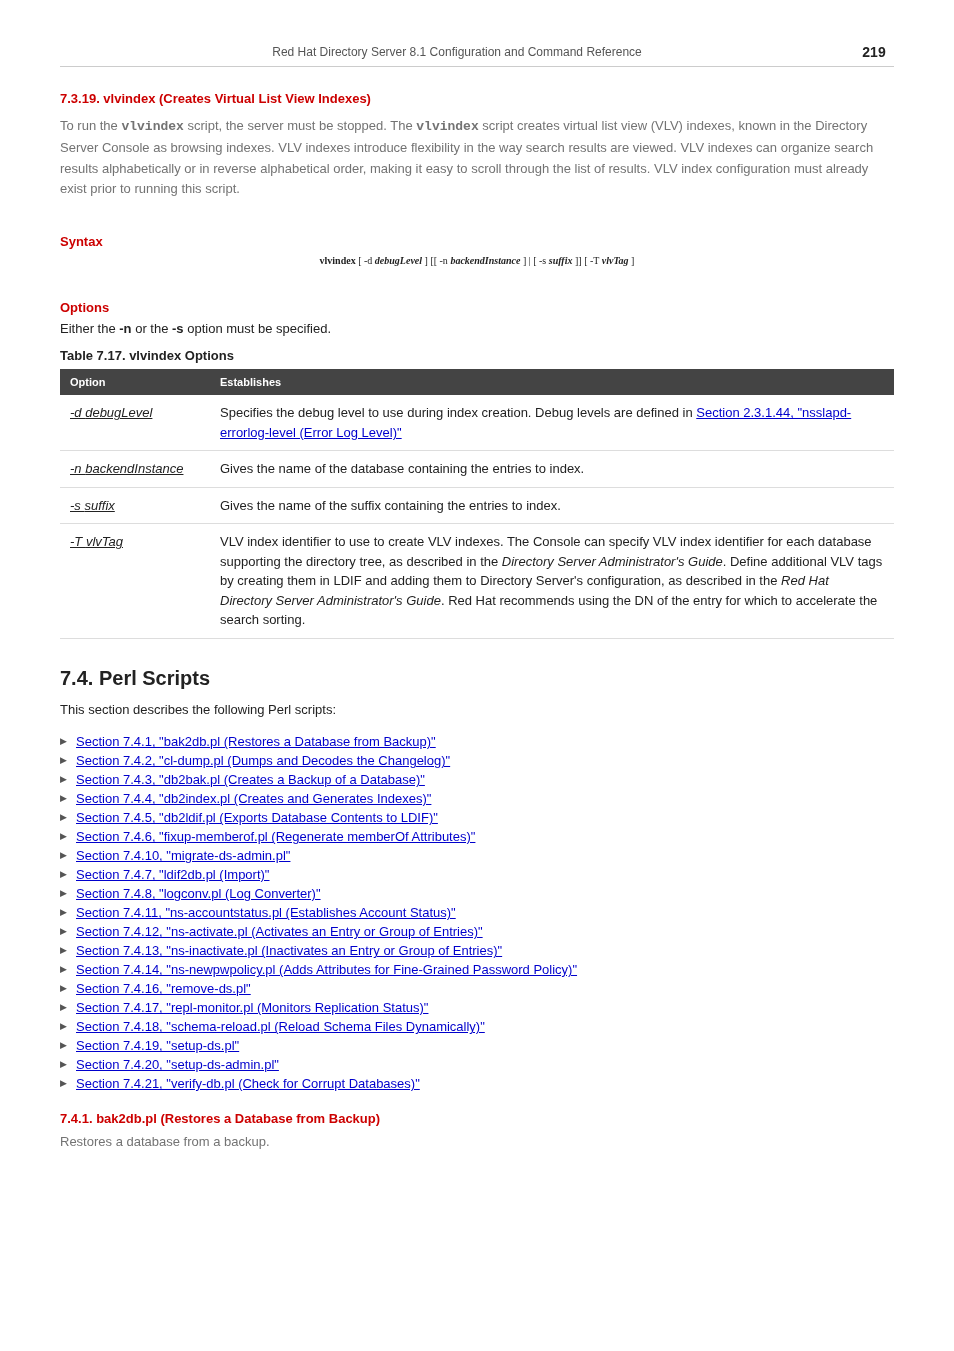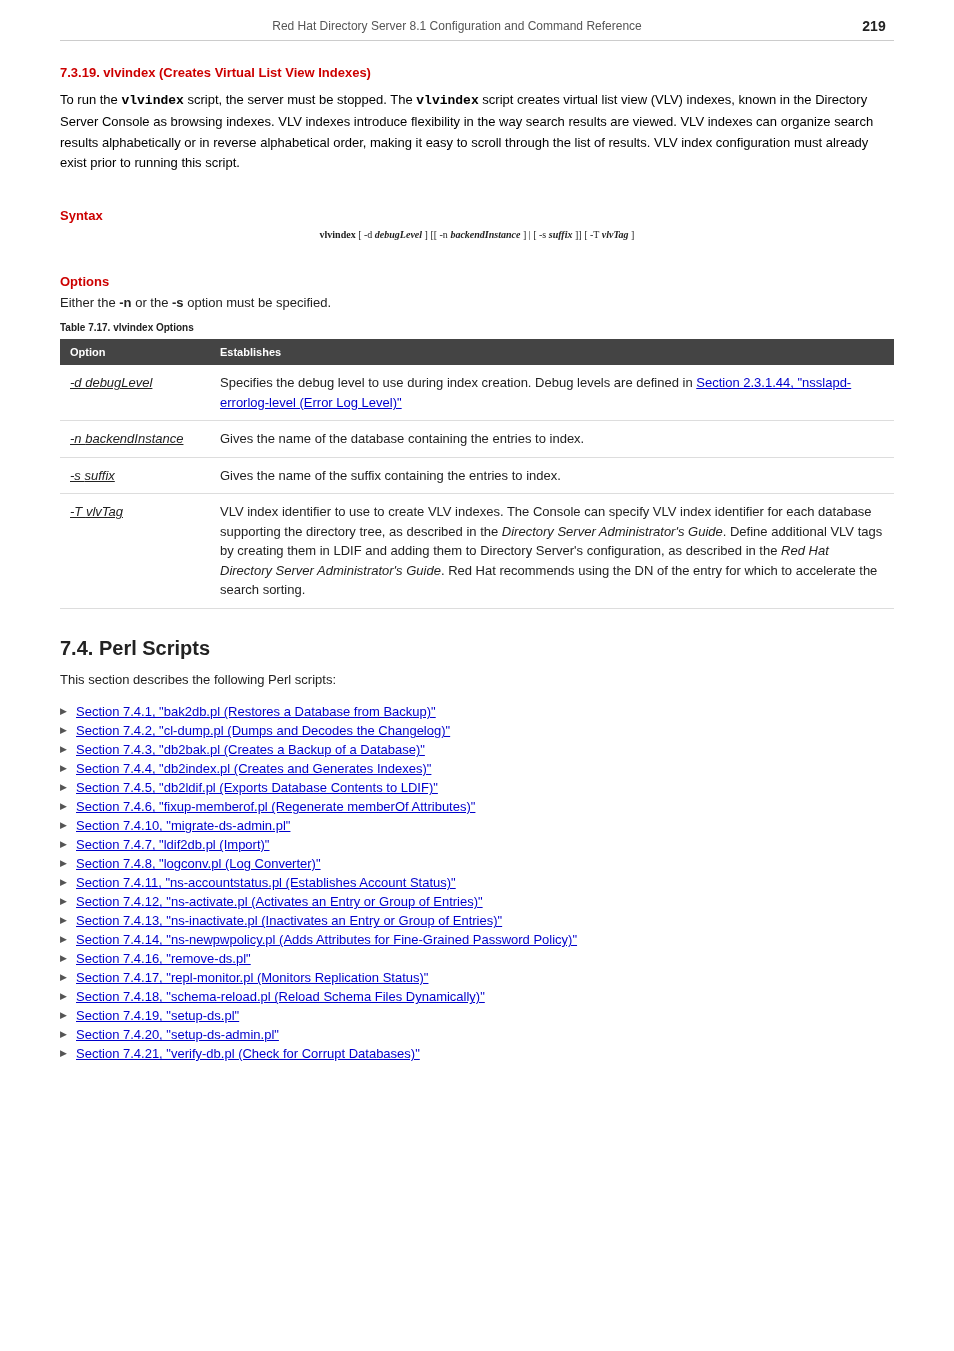--- a/index.html
+++ b/index.html
@@ -5,21 +5,21 @@
     * { box-sizing: border-box; margin: 0; padding: 0; }
     body {
       font-family: Arial, Helvetica, sans-serif;
       font-size: 13px;
       color: #222;
       background: #fff;
       width: 954px;
       min-height: 1351px;
     }
     .page-container {
-      padding: 18px 60px 40px 60px;
+      padding: 44px 60px 40px 60px;
     }
     .page-header {
       display: flex;
       justify-content: flex-end;
       align-items: center;
       border-bottom: 1px solid #ccc;
       padding-bottom: 6px;
       margin-bottom: 24px;
     }
     .page-header-title {
@@ -45,21 +45,21 @@
       font-size: 13px;
       font-weight: bold;
       color: #c00;
       margin-top: 34px;
       margin-bottom: 6px;
     }
     .body-text {
       font-size: 13px;
       line-height: 1.6;
       margin-bottom: 12px;
-      color: #000000;
+      color: #737373;
     }
     .body-text code, .inline-code {
       font-family: 'Courier New', monospace;
       font-weight: bold;
       font-size: 13px;
     }
     .syntax-line {
       font-family: Liberation Serif, serif;
       font-size: 10px;
       margin-bottom: 14px;
@@ -71,21 +71,21 @@
     }
     .syntax-line .italic-param {
       font-style: italic;
       font-weight: bold;
     }
     .options-intro {
       font-size: 13px;
       margin-bottom: 12px;
     }
     .table-title {
-      font-size: 10px;
+      font-size: 13px;
       font-weight: bold;
       color: #222;
       margin-bottom: 6px;
     }
     table.options-table {
       width: 100%;
       border-collapse: collapse;
       margin-bottom: 24px;
     }
     table.options-table thead tr {
@@ -240,14 +240,18 @@
       <li><a href="#">Section 7.4.14, "ns-newpwpolicy.pl (Adds Attributes for Fine-Grained Password Policy)"</a></li>
       <li><a href="#">Section 7.4.16, "remove-ds.pl"</a></li>
       <li><a href="#">Section 7.4.17, "repl-monitor.pl (Monitors Replication Status)"</a></li>
       <li><a href="#">Section 7.4.18, "schema-reload.pl (Reload Schema Files Dynamically)"</a></li>
       <li><a href="#">Section 7.4.19, "setup-ds.pl"</a></li>
       <li><a href="#">Section 7.4.20, "setup-ds-admin.pl"</a></li>
       <li><a href="#">Section 7.4.21, "verify-db.pl (Check for Corrupt Databases)"</a></li>
     </ul>
   </div>
 
+  <div>
+    <div class="sub-section-heading">7.4.1. bak2db.pl (Restores a Database from Backup)</div>
+    <p class="body-text">Restores a database from a backup.</p>
+  </div>
 
 </div>
 
 </body></html>

